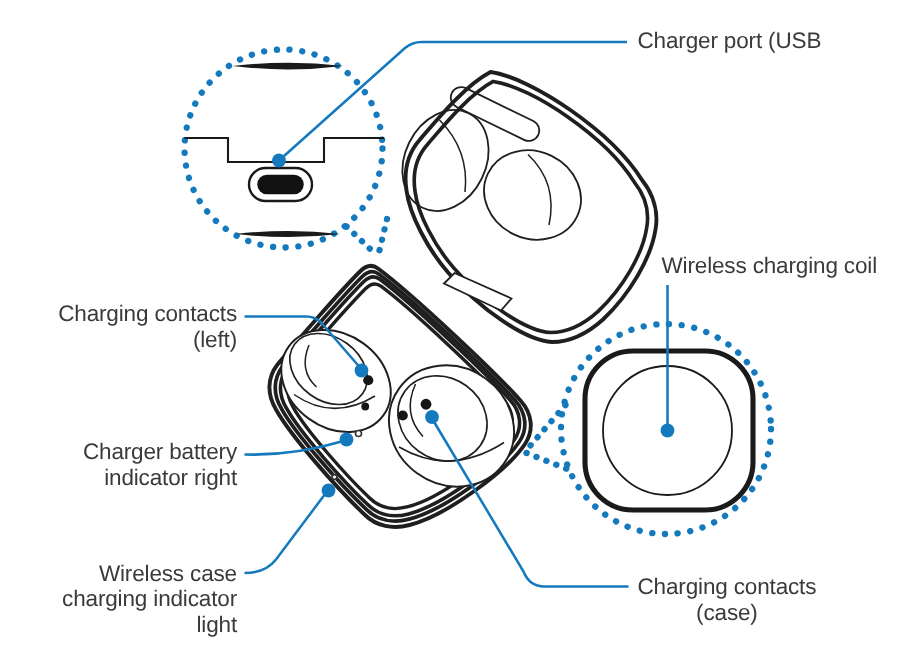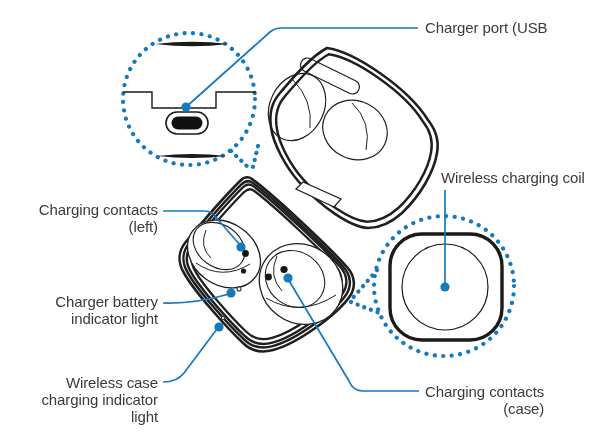--- a/index.html
+++ b/index.html
@@ -13,21 +13,21 @@
   .stage svg{position:absolute;left:0;top:0;}
   .label{
     position:absolute;
     font-size:15px;
     line-height:17px;
     letter-spacing:-0.1px;
     color:#3a3a3c;
     white-space:nowrap;
   }
   .label.right{text-align:right;}
-  .label.left{text-align:right;}
+  .label.left{text-align:center;}
 </style>
 </head>
 <body>
 
 <div class="stage">
 
   <svg width="612" height="437" viewBox="0 0 612 437">
 
     <g fill="#ffffff" stroke="#1f1f1f">
       <path id="lidpath" d="M 327,48
@@ -139,21 +139,21 @@
     <div>Wireless charging coil</div>
   </div>
 
   <div class="label right" style="left:0;width:158px;top:201px;">
     <div>Charging contacts</div>
     <div>(left)</div>
   </div>
 
   <div class="label right" style="left:0;width:158px;top:293px;">
     <div>Charger battery</div>
-    <div>indicator light</div>
+    <div>indicator right</div>
   </div>
 
   <div class="label right" style="left:0;width:158px;top:374px;">
     <div>Wireless case</div>
     <div>charging indicator</div>
     <div>light</div>
   </div>
 
   <div class="label left" style="left:425px;top:383px;">
     <div>Charging contacts</div>

